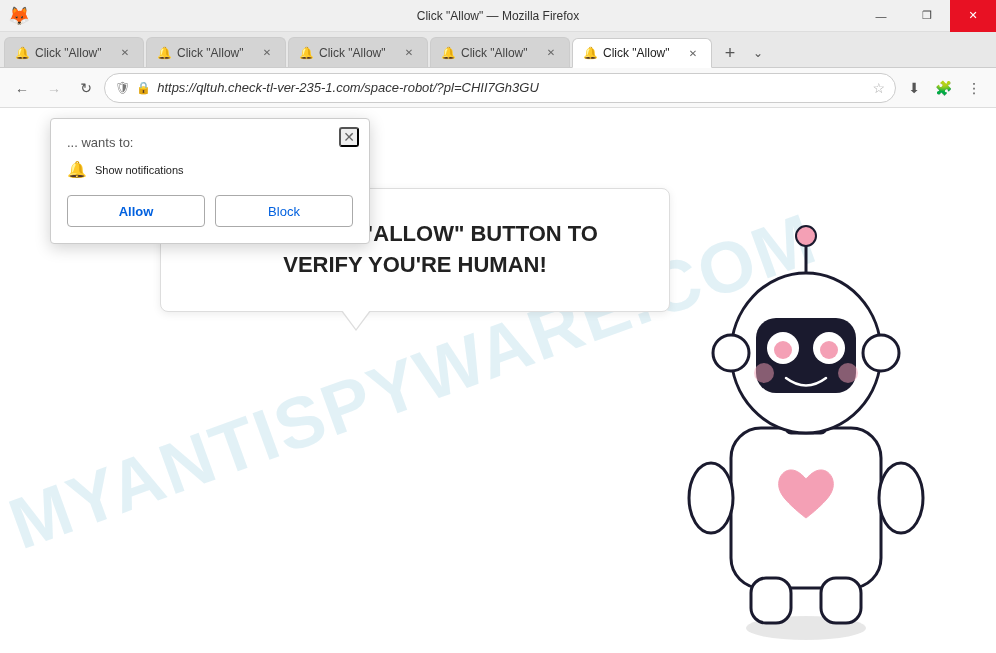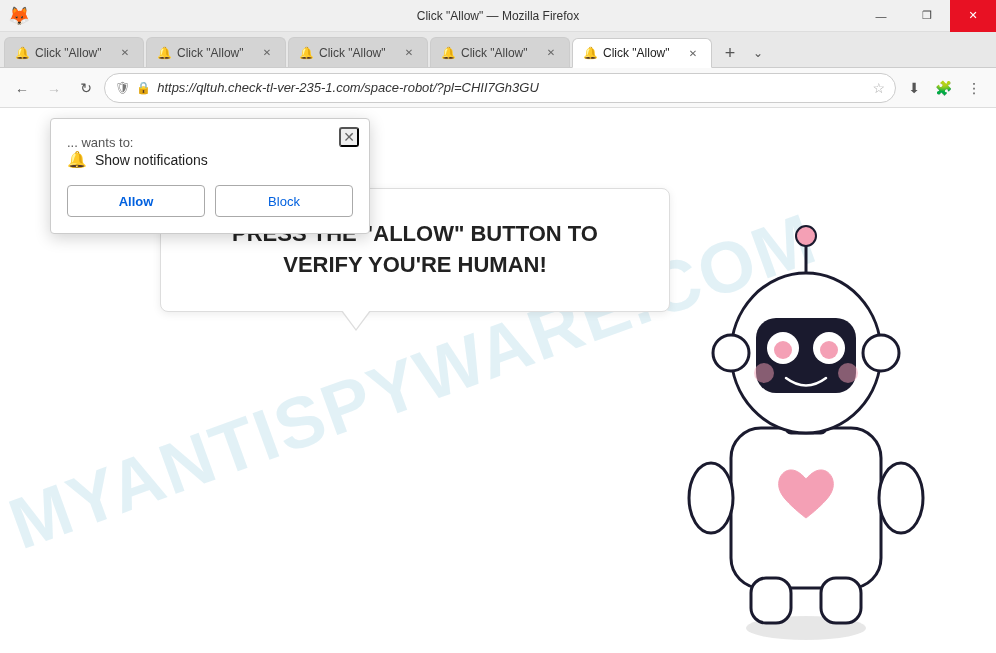--- a/index.html
+++ b/index.html
@@ -246,33 +246,34 @@
       width: 20px;
       height: 20px;
       display: flex;
       align-items: center;
       justify-content: center;
       border-radius: 3px;
     }
     .popup-wants {
       font-size: 13px;
       color: #555;
+      margin-bottom: 10px;
     }
     .popup-notification-row {
       display: flex;
       align-items: center;
       gap: 8px;
       margin-bottom: 16px;
     }
     .bell-icon {
       font-size: 16px;
       color: #333;
     }
     .popup-notification-text {
-      font-size: 14px;
+      font-size: 11px;
       color: #222;
     }
     .popup-buttons {
       display: flex;
       gap: 10px;
     }
     .popup-btn-allow {
       flex: 1;
       height: 32px;
       border: 1px solid #aaa;

